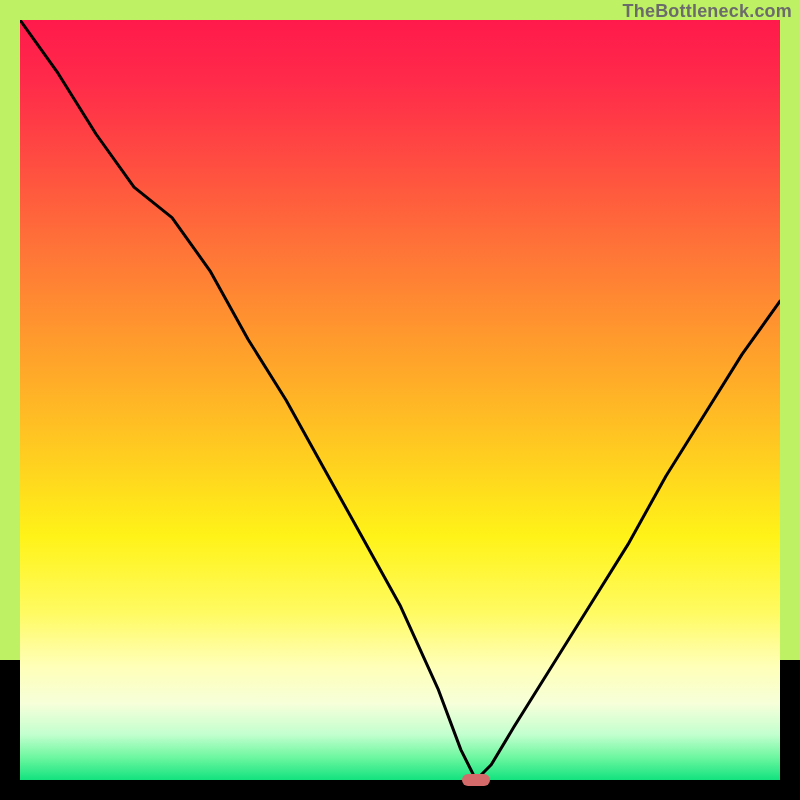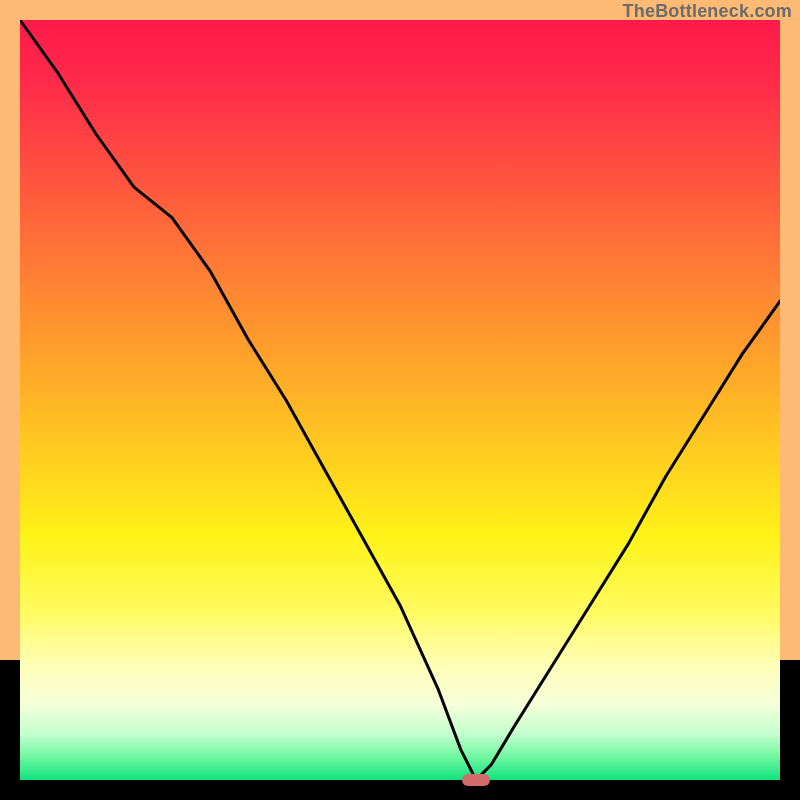--- a/index.html
+++ b/index.html
@@ -1,21 +1,21 @@
 <!DOCTYPE html>
 <html><head>
 <meta charset="utf-8">
 <style>
   * { margin: 0; padding: 0; box-sizing: border-box; }
   html, body { width: 800px; height: 800px; overflow: hidden; background: #000; }
   .stage {
     position: relative;
     width: 800px;
     height: 660px;
-    background: #fdba74;
+    background: #bef264;
   }
   .plot {
     position: absolute;
     left: 20px;
     top: 20px;
     width: 760px;
     height: 760px;
     background: linear-gradient(
       to bottom,
       #ff1a4b 0%,

